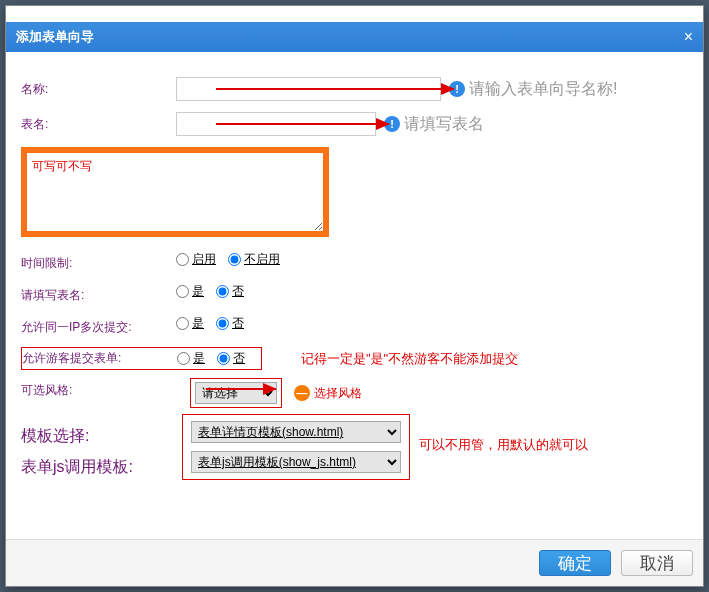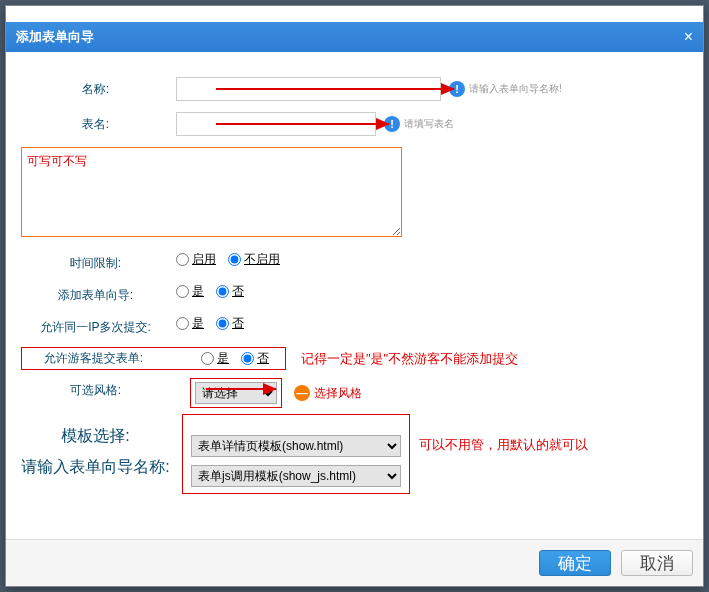--- a/index.html
+++ b/index.html
@@ -2,36 +2,36 @@
 <html><head>
   <meta charset="utf-8">
   <style>
     * { margin: 0; padding: 0; box-sizing: border-box; font-family: "Microsoft YaHei", Arial, sans-serif; }
     body { background: #4a5a6a; width: 709px; height: 592px; position: relative; }
     .dialog { position: absolute; top: 5px; left: 5px; width: 699px; height: 582px; background: #fff; border: 1px solid #888; box-shadow: 0 3px 10px rgba(0,0,0,0.4); }
     .dialog-header { background: linear-gradient(to bottom, #3b8ede, #2d7dd6); height: 30px; display: flex; align-items: center; justify-content: space-between; padding: 0 10px; color: #fff; font-size: 13px; font-weight: bold; margin-top: 16px; }
     .dialog-header .close { cursor: pointer; font-size: 16px; font-weight: normal; }
     .dialog-body { padding: 25px 15px 10px 15px; }
     .form-row { display: flex; align-items: flex-start; margin-bottom: 11px; font-size: 12px; position: relative; }
-    .form-label { width: 155px; text-align: center; color: #0c4a6e; padding-right: 6px; padding-top: 4px; }
+    .form-label { width: 155px; text-align: left; color: #701a75; padding-right: 6px; padding-top: 4px; }
     .form-controls { display: flex; align-items: center; flex-wrap: wrap; }
     .text-input { width: 265px; height: 24px; border: 1px solid #ccc; padding: 2px 5px; font-size: 12px; }
-    .textarea-input { width: 381px; height: 90px; border: 1px solid #f97316; padding: 5px; font-size: 12px; resize: both; color: #d00; }
+    .textarea-input { width: 308px; height: 90px; border: 6px solid #f97316; padding: 5px; font-size: 12px; resize: both; color: #d00; }
     .radio-group { display: flex; align-items: center; gap: 2px; text-decoration: underline; }
     .radio-group label { display: flex; align-items: center; margin-right: 10px; cursor: pointer; }
     .radio-group input { margin-right: 3px; }
     .select { height: 22px; border: 1px solid #aaa; font-size: 12px; padding: 1px 2px; background: #e5e5e5; }
     .select-style { width: 82px; }
     .select-tpl { width: 210px; }
     .info-icon { display: inline-block; width: 16px; height: 16px; border-radius: 50%; background: #2e8ae6; color: #fff; font-size: 11px; text-align: center; line-height: 16px; font-weight: bold; font-style: normal; margin-left: 8px; }
     .error-icon { display: inline-block; width: 16px; height: 16px; border-radius: 50%; background: #f57c00; color: #fff; font-size: 11px; text-align: center; line-height: 16px; font-weight: bold; font-style: normal; margin-left: 12px; }
-    .hint-text { color: #999; font-size: 10px; margin-left: 4px; }
+    .hint-text { color: #999; font-size: 16px; margin-left: 4px; }
     .error-text { color: #d00; font-size: 12px; margin-left: 4px; }
     .anno-box { border: 1px solid #d00; padding: 3px 4px; display: inline-flex; align-items: center; }
-    .anno-box-col { border: 1px solid #d00; padding: 20px 8px 6px 8px; }
+    .anno-box-col { border: 1px solid #d00; padding: 6px 8px 6px 8px; text-decoration: underline; }
     .anno-text { color: #d00; font-size: 13px; position: absolute; white-space: nowrap; }
     .arrow { position: absolute; height: 2px; background: #d00; }
     .arrow::after { content: ''; position: absolute; right: -1px; top: -5px; border-left: 14px solid #d00; border-top: 6px solid transparent; border-bottom: 6px solid transparent; }
     .dialog-footer { position: absolute; bottom: 0; left: 0; right: 0; background: #f5f5f5; border-top: 1px solid #ddd; padding: 10px; display: flex; justify-content: flex-end; gap: 10px; }
     .btn { height: 26px; padding: 0 18px; border-radius: 3px; font-size: 17px; cursor: pointer; border: 1px solid; }
     .btn-primary { background: linear-gradient(to bottom, #3ea0ea, #2d8cd9); color: #fff; border-color: #2679c0; }
     .btn-default { background: linear-gradient(to bottom, #fff, #eee); color: #444; border-color: #bbb; }
   </style>
 </head>
 <body>
@@ -78,21 +78,21 @@
             <span>启用</span>
           </label>
         <label>
             <input type="radio" name="tl" checked="" style="">
             <span>不启用</span>
           </label>
       </div>
     </div>
 
     <div class="form-row">
-      <div class="form-label">添加表单向导:</div>
+      <div class="form-label">请填写表名:</div>
       <div class="form-controls radio-group">
         <label>
             <input type="radio" name="em" style="">
             <span>是</span>
           </label>
         <label>
             <input type="radio" name="em" checked="" style="">
             <span>否</span>
           </label>
       </div>
@@ -106,21 +106,21 @@
             <span>是</span>
           </label>
         <label>
             <input type="radio" name="ip" checked="" style="">
             <span>否</span>
           </label>
       </div>
     </div>
 
     <div class="form-row" style="margin-bottom:8px;">
-      <div style="display:flex; align-items:center; border:1px solid #d00; padding:2px 6px 2px 0;gap:24px;">
+      <div style="display:flex; align-items:center; border:1px solid #d00; padding:2px 6px 2px 0;">
         <div class="form-label" style="width:149px; padding-top:0;">允许游客提交表单:</div>
         <div class="form-controls radio-group" style="margin-left:6px;">
           <label>
               <input type="radio" name="gu" style="">
               <span>是</span>
             </label>
           <label>
               <input type="radio" name="gu" checked="" style="">
               <span>否</span>
             </label>
@@ -153,21 +153,21 @@
             </select>
           </div>
           <div class="form-row" style="margin-bottom:0; align-items:center;">
             <select class="select select-tpl">
               <option>表单js调用模板(show_js.html)</option>
             </select>
           </div>
         </div>
       </div>
       <div class="form-label" style="position:absolute; top:8px; left:0; width:155px;">模板选择:</div>
-      <div class="form-label" style="position:absolute; top:39px; left:0; width:155px;">请输入表单向导名称:</div>
+      <div class="form-label" style="position:absolute; top:39px; left:0; width:155px;">表单js调用模板:</div>
       <span class="anno-text" style="left: 398px; top: 22px;">可以不用管，用默认的就可以</span>
     </div>
 
   </div>
 
   <div class="dialog-footer">
     <button class="btn btn-primary">确定</button>
     <button class="btn btn-default">取消</button>
   </div>
 </div>

